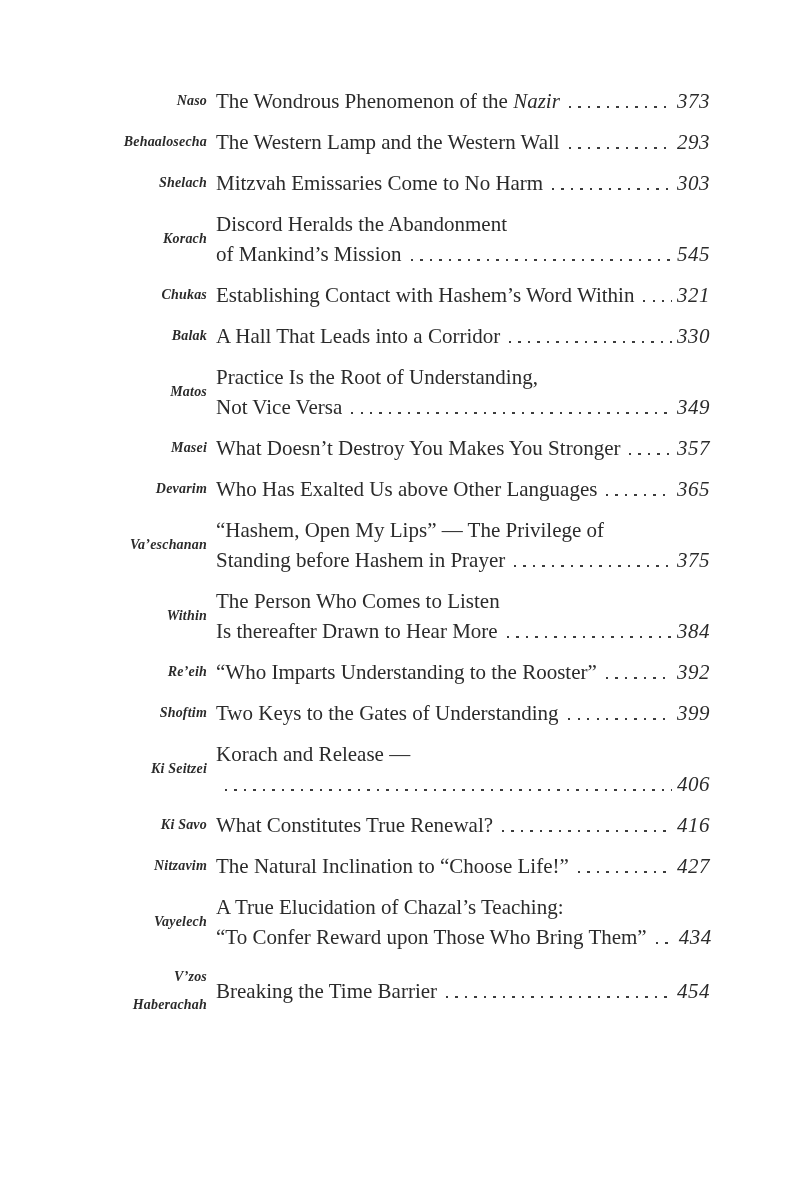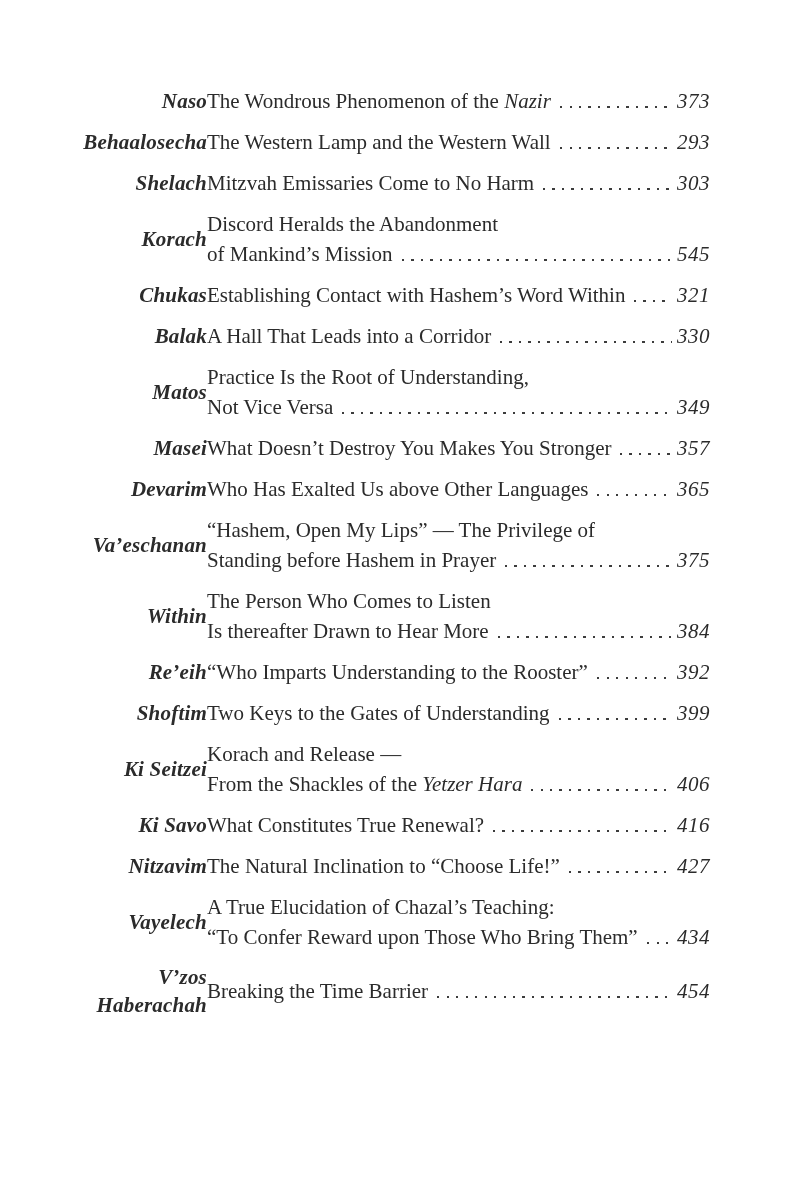--- a/index.html
+++ b/index.html
@@ -25,26 +25,27 @@
     display: flex;
     align-items: center;
     margin-bottom: 11px;
   }
   .label {
     flex: none;
     width: 125px;
     text-align: right;
     font-weight: bold;
     font-style: italic;
-    font-size: 21px;
+    font-size: 14px;
     line-height: 28px;
     letter-spacing: 0.2px;
   }
   .titles {
     flex: 1;
+    margin-left: 9px;
     font-size: 21px;
     line-height: 30px;
     min-width: 0;
   }
   .line {
     display: flex;
     align-items: baseline;
     white-space: nowrap;
   }
   .line .txt {
@@ -241,21 +242,20 @@
     </div>
     <div class="entry">
       <div class="label">
         <div>Ki Seitzei</div>
       </div>
       <div class="titles">
         <div class="line">
           <span class="txt"><span>Korach and Release —</span></span>
         </div>
         <div class="line">
-          <span class="txt"><span>From the Shackles of the </span><span class="it">Yetzer Hara</span></span>
           <span class="leader"></span>
           <span class="page">406</span>
         </div>
       </div>
     </div>
     <div class="entry">
       <div class="label">
         <div>Ki Savo</div>
       </div>
       <div class="titles">

